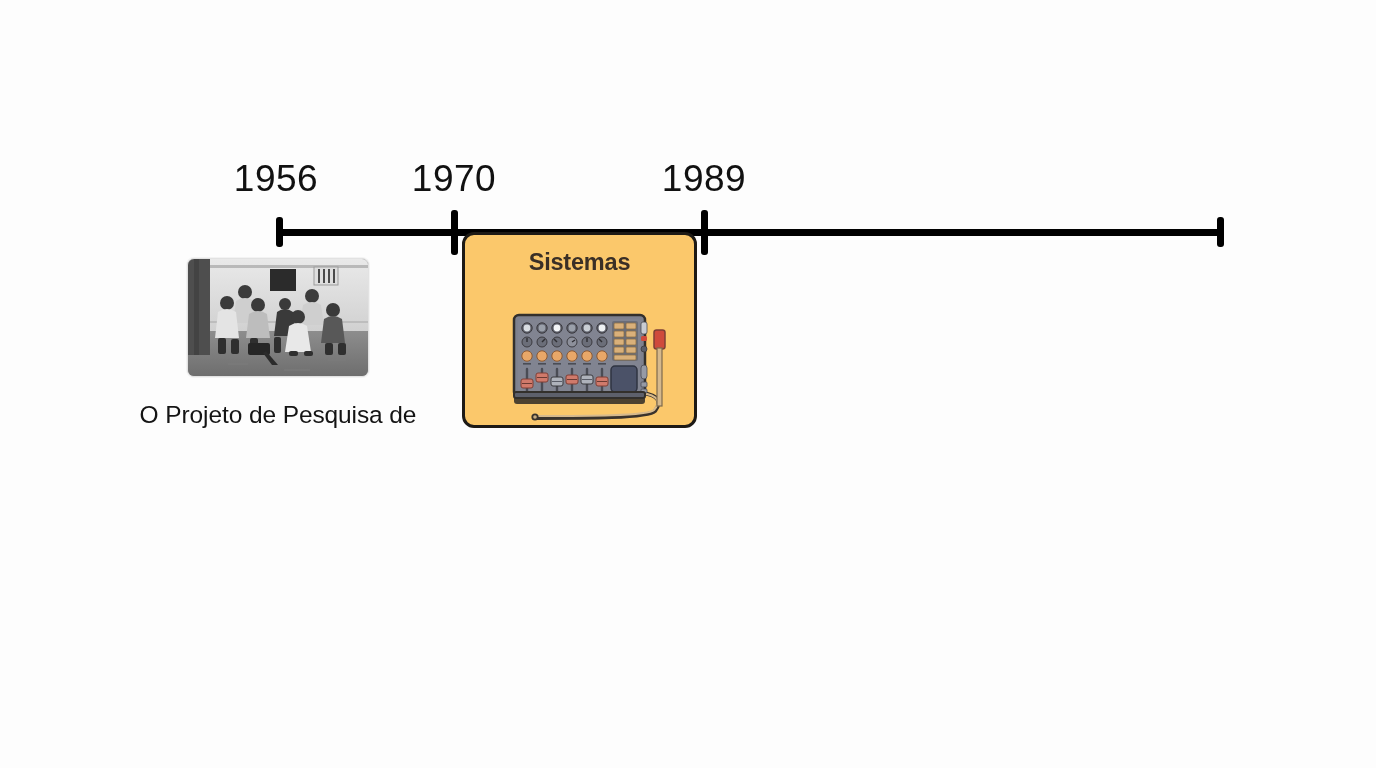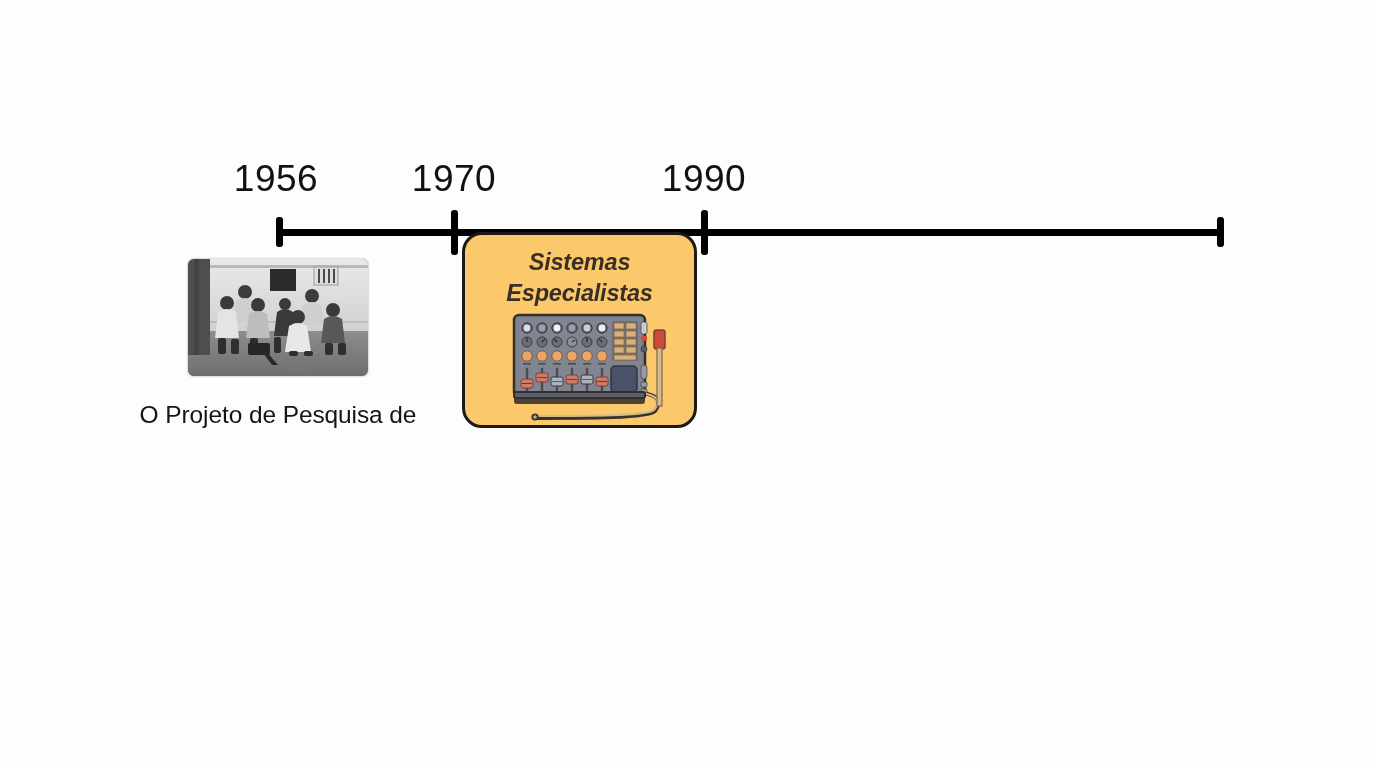--- a/index.html
+++ b/index.html
@@ -86,24 +86,23 @@
 
   
   .card {
     position: absolute;
     left: 462px;
     top: 232px;
     width: 235px;
     height: 196px;
     background: #fbc86b;
     border: 3px solid #1d1a16;
-    border-radius: 20px;
+    border-radius: 12px;
     box-sizing: border-box;
     overflow: hidden;
-    font-style: italic;
   }
   .card-title {
     position: absolute;
     left: 0; right: 0;
     top: 12px;
     text-align: center;
     font-family: "Liberation Sans", sans-serif;
     font-size: 23.5px;
     font-weight: bold;
     color: #3a2f26;
@@ -133,21 +132,21 @@
 
     <div class="tick" style="left:700.5px; top:210px; width:7px; height:45px;"></div>
 
     <div class="tick" style="left:1216.5px; top:217px; width:7px; height:30px;"></div>
   </div>
 
   <div class="year-label" style="left:276px; top:160px;">1956</div>
 
   <div class="year-label" style="left:454px; top:160px;text-align:right;">1970</div>
 
-  <div class="year-label" style="left:704px; top:160px;">1990</div>
+  <div class="year-label" style="left:704px; top:160px;">1989</div>
 
   <div class="photo-event">
 
     <div class="photo-frame">
       <svg viewBox="0 0 180 117" preserveAspectRatio="none">
         <defs>
           <linearGradient id="gGround" x1="0" y1="0" x2="0" y2="1">
             <stop offset="0%" stop-color="#8d8d8d"></stop>
             <stop offset="100%" stop-color="#6e6e6e"></stop>
           </linearGradient>
@@ -231,21 +230,20 @@
 
     <div class="photo-caption">
       <div>O Projeto de Pesquisa de</div>
     </div>
   </div>
 
   <div class="card">
 
     <div class="card-title">
       <div>Sistemas</div>
-      <div>Especialistas</div>
     </div>
 
     <div class="card-illustration">
       <svg viewBox="0 0 229 128" preserveAspectRatio="xMidYMid meet">
 
         <rect x="49" y="97" width="131" height="8" rx="3" fill="#2e2a26" opacity="0.85"></rect>
 
         <path d="M176 94 C 196 96, 196 104, 190 112 C 184 119, 120 119, 72 119" fill="none" stroke="#3a332c" stroke-width="4" stroke-linecap="round"></path>
         <path d="M176 94 C 195 96, 195 104, 189 111 C 183 117, 120 117, 72 117" fill="none" stroke="#d6b98c" stroke-width="2" stroke-linecap="round"></path>
         <circle cx="70" cy="118" r="3.6" fill="#3a332c"></circle>

